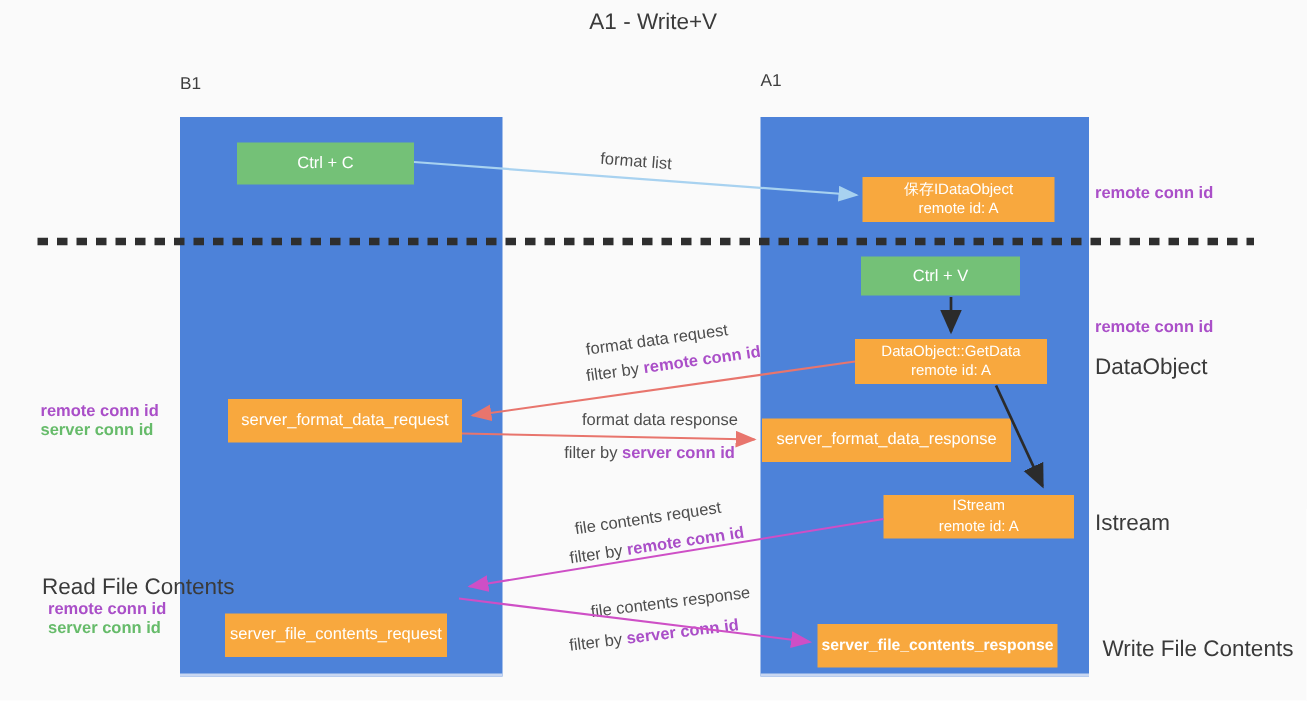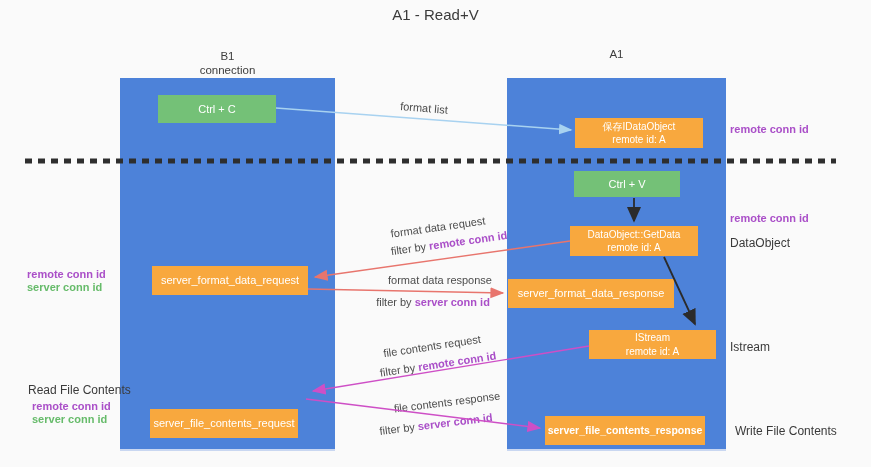--- a/index.html
+++ b/index.html
@@ -7,59 +7,58 @@
   body { font-family:"Liberation Sans", sans-serif; }
   .stage { position:relative; width:871px; height:467px; background:#fafafa; overflow:hidden; }
 
   .lane { position:absolute; background:var(--lane_blue); border-bottom:2px solid #c9d7f1; }
   .lane.left  { left:120px; top:78px; width:215px; height:373px; }
   .lane.right { left:507px; top:78px; width:219px; height:373px; }
 
   .title { position:absolute; left:0; top:6px; width:100%; text-align:center;
            font-size:15px; color:#3a3a3a; line-height:1.25; }
 
-  .lane-header { position:absolute; text-align:center; font-size:11.5px; color:#3d3d3d; line-height:1.25; }
+  .lane-header { position:absolute; font-size:11.5px; color:#3d3d3d; line-height:1.25; }
   .lane-header.left  { left:120px; width:215px; top:49px; }
   .lane-header.right { left:507px; width:219px; top:47px; }
 
   .box { position:absolute; display:flex; flex-direction:column; align-items:center;
          justify-content:center; color:#ffffff; text-align:center; line-height:1.3;
          font-size:11px; white-space:nowrap; }
   .box.orange { background:var(--box_orange); }
   .box.green  { background:var(--box_green); }
   .box.two-line { font-size:10px; line-height:1.35; }
   .box.small { font-size:10.5px; }
 
   .arrow-label { position:absolute; font-size:11px; color:#4d4d4d; white-space:nowrap;
                  transform-origin:center; }
   .purple { color:var(--text_purple); font-weight:bold; }
   .greent { color:var(--text_green); font-weight:bold; }
 
-  .side-label { position:absolute; font-size:12px; color:#3a3a3a; white-space:nowrap; }
+  .side-label { position:absolute; font-size:15px; color:#3a3a3a; white-space:nowrap; }
   .conn-stack { position:absolute; font-size:11px; font-weight:bold; line-height:13px; white-space:nowrap; }
 
   svg.arrows { position:absolute; left:0; top:0; width:871px; height:467px; pointer-events:none; }
   .s-blue { stroke:var(--arrow_lightblue); }  .f-blue { fill:var(--arrow_lightblue); }
   .s-red  { stroke:var(--arrow_red); }        .f-red  { fill:var(--arrow_red); }
   .s-mag  { stroke:var(--arrow_magenta); }    .f-mag  { fill:var(--arrow_magenta); }
   .s-blk  { stroke:var(--arrow_black); }      .f-blk  { fill:var(--arrow_black); }
   .s-dash { stroke:#2e2e2e; }
 </style>
 </head>
 <body>
 
 <div class="stage">
 
   <div class="title">
-    <div>A1 - Read+V</div>
+    <div>A1 - Write+V</div>
   </div>
 
   <div class="lane-header left">
     <div>B1</div>
-    <div>connection</div>
   </div>
   <div class="lane-header right">
     <div>A1</div>
   </div>
 
   <div class="lane left"></div>
   <div class="lane right"></div>
 
   <div class="box green" style="left:158px;top:95px;width:118px;height:28px;">
     <div>Ctrl + C</div>

